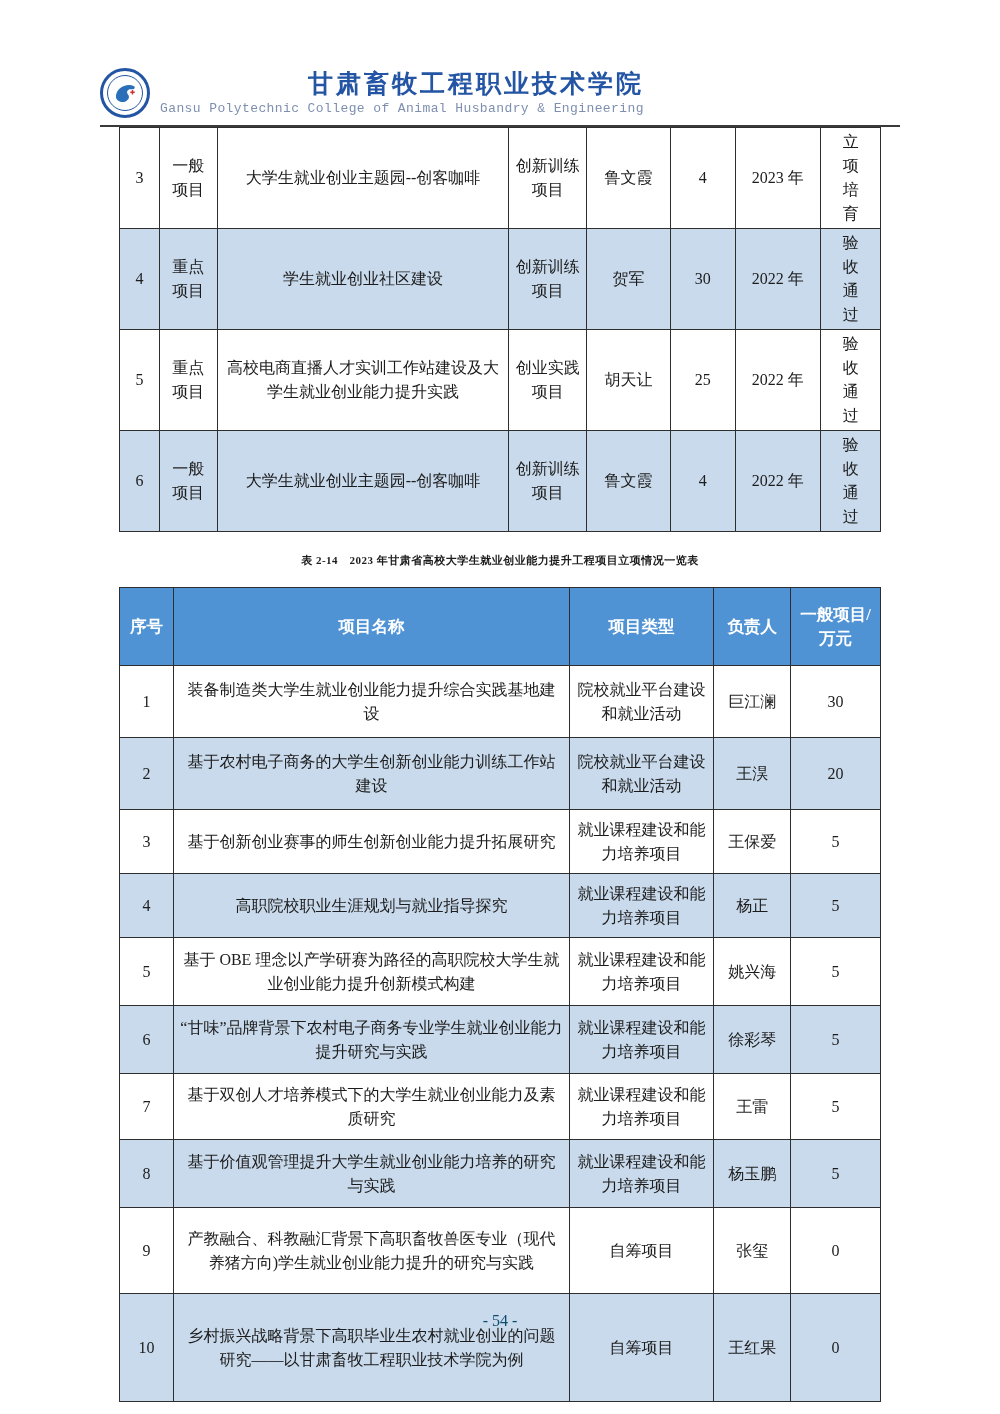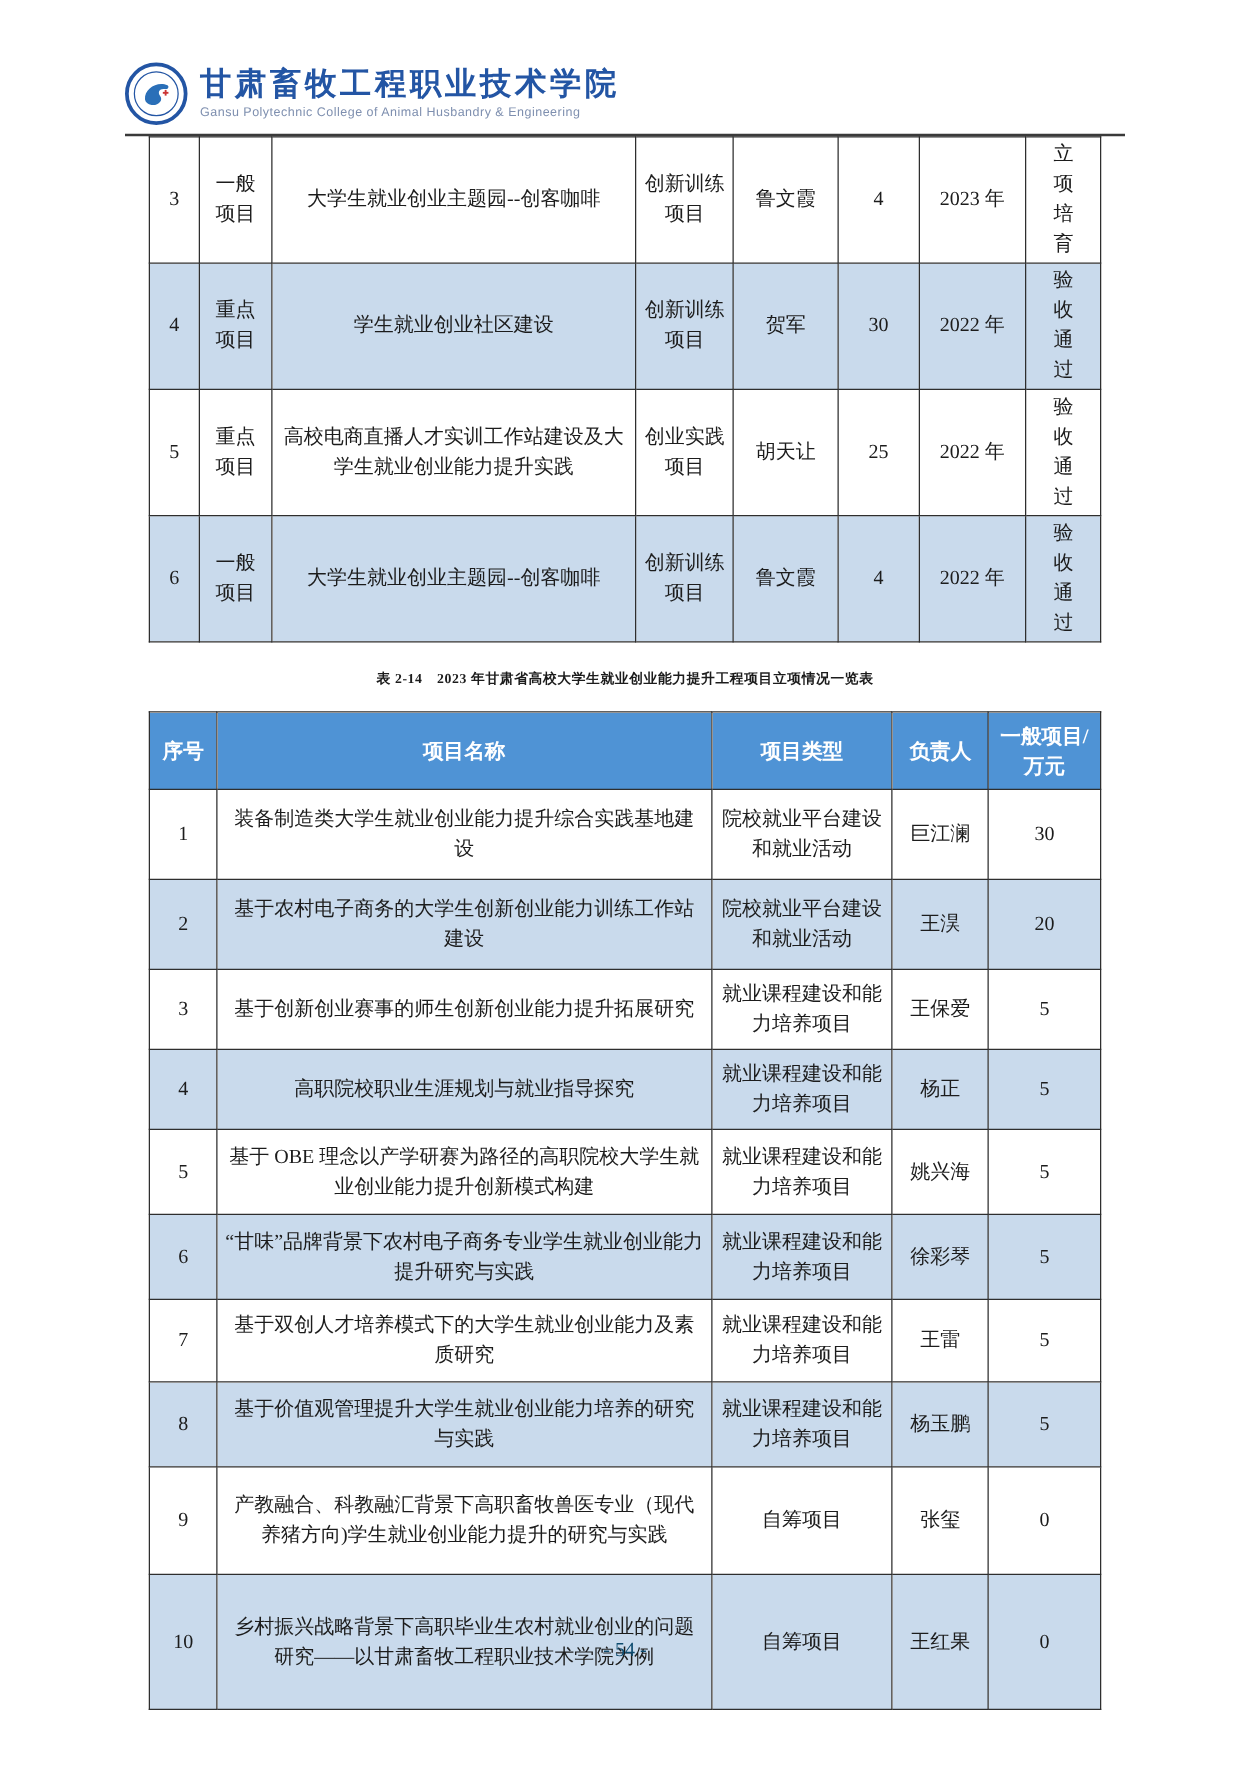--- a/index.html
+++ b/index.html
@@ -9,38 +9,38 @@
     --border_col:#2e2e2e;
   }
   html,body{margin:0;padding:0;background:#fff;}
   .page{
     width:1000px;height:1414px;position:relative;background:#fff;
     font-family:"Liberation Serif","DejaVu Serif",serif;color:#1c1c1c;
     overflow:hidden;
   }
   
   .hdr{
-    width:800px;margin:50px auto 0;display:flex;justify-content:space-between;
-    align-items:flex-end;padding-bottom:7px;border-bottom:2px solid #3a3a3a;
+    width:800px;margin:68px auto 0;display:flex;justify-content:space-between;
+    align-items:flex-end;padding-bottom:7px;border-bottom:2px solid #3a3a3a;text-align:right;
   }
   .logo{display:flex;align-items:center;gap:10px;}
   .emblem{
     width:50px;height:50px;border-radius:50%;border:3px solid var(--brand_blue);
     position:relative;display:flex;align-items:center;justify-content:center;background:#fff;
     box-sizing:border-box;flex:0 0 auto;
   }
   .emblem::before{
     content:"";position:absolute;inset:4px;border:1px solid var(--brand_blue);border-radius:50%;
   }
   .logo-txt .cn{
     font-size:25px;font-weight:bold;color:var(--brand_blue);letter-spacing:3px;line-height:1.1;
   }
   .logo-txt .en{
-    font-size:10px;color:#7e8faf;letter-spacing:.4px;margin-top:3px;
-    font-family:Liberation Sans, sans-serif;
+    font-size:13px;color:#7e8faf;letter-spacing:.4px;margin-top:3px;
+    font-family:Liberation Mono, monospace;
   }
   .report-title{font-size:15.5px;color:#222;padding-bottom:2px;letter-spacing:1px;}
   
   table.tbl{
     border-collapse:collapse;table-layout:fixed;width:762px;margin:0 auto;
     border:1.5px solid var(--border_col);
   }
   table.tbl td,table.tbl th{
     border:1px solid var(--border_col);text-align:center;vertical-align:middle;
     font-size:16px;line-height:1.5;padding:2px 6px;font-weight:normal;
@@ -142,21 +142,21 @@
 
   <table class="tbl t2">
     <colgroup>
       <col style="width:7.1%">
         <col style="width:52%">
         <col style="width:19%">
         <col style="width:10.1%">
         <col style="width:11.8%">
     </colgroup>
     <thead>
-      <tr style="height:62px">
+      <tr style="height:78px">
         <th>序号</th>
         <th>项目名称</th>
         <th>项目类型</th>
         <th>负责人</th>
         <th>一般项目/万元</th>
       </tr>
     </thead>
     <tbody>
       <tr style="height:72px">
         <td>1</td>

